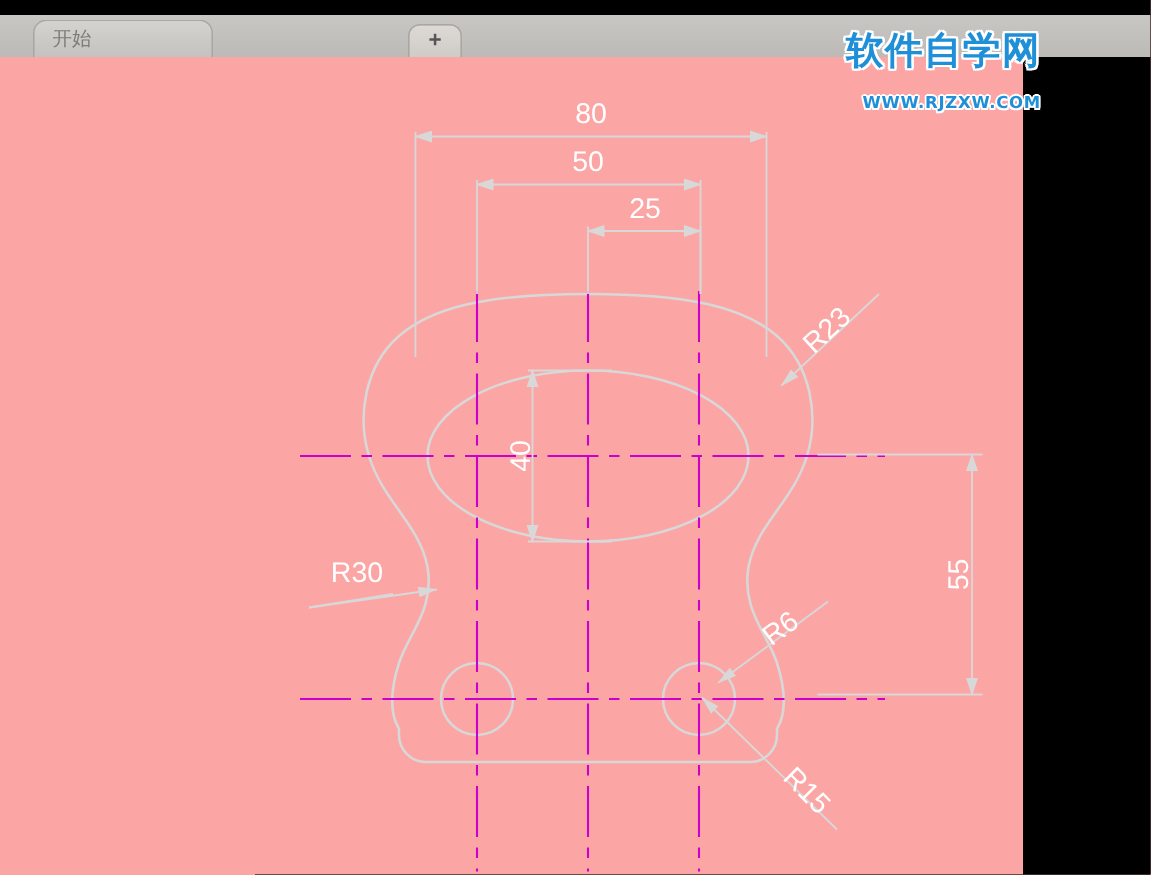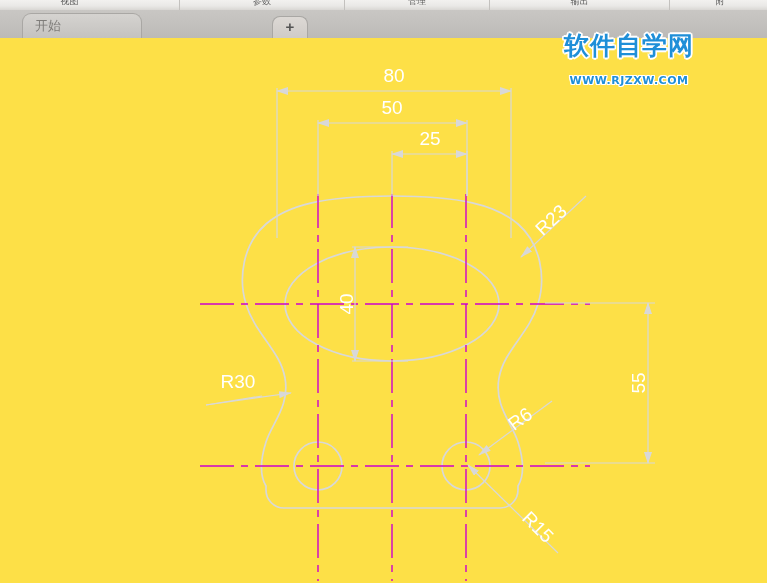--- a/index.html
+++ b/index.html
@@ -68,30 +68,30 @@
     background:linear-gradient(#ddd9d5 0%,#cfcbc7 100%);
     border:1px solid #a9a7a4;border-bottom:none;
     border-radius:8px 8px 0 0;
     color:#555;
     text-align:center;line-height:20px;font-size:15px;font-weight:bold;
     z-index:1;
   }
 
   
   .canvas{
-    position:absolute;left:0;top:38px;width:767px;height:545px;
-    background:#fde047;
+    position:absolute;left:0;top:38px;width:682px;height:545px;
+    background:#fca5a5;
   }
   .canvas svg{display:block;}
 
   
   .watermark{
-    position:absolute;left:564px;top:32px;
+    position:absolute;left:564px;top:20px;
     z-index:5;pointer-events:none;
-    text-align:center;
+    text-align:right;
   }
   .wm-main{
     font-family:"DejaVu Sans",sans-serif;
     font-size:25px;font-weight:bold;letter-spacing:1px;
     color:#1f8fd8;
     text-shadow:
       -1.4px -1.4px 0 #ffffff, 1.4px -1.4px 0 #ffffff,
       -1.4px  1.4px 0 #ffffff, 1.4px  1.4px 0 #ffffff,
        0 -1.6px 0 #ffffff, 0 1.6px 0 #ffffff,
       -1.6px 0 0 #ffffff, 1.6px 0 0 #ffffff;
@@ -114,37 +114,20 @@
     font-family:"Liberation Sans",sans-serif;
     font-size:19px;
     fill:#ffffff;
   }
 </style>
 </head>
 <body>
 
 <div id="app">
 
-  <div class="ribbon">
-    <div class="ribbon-panel" style="left:-40px;width:220px;">
-        <span>视图</span>
-      </div>
-    <div class="ribbon-panel" style="left:180px;width:165px;">
-        <span>参数</span>
-      </div>
-    <div class="ribbon-panel" style="left:345px;width:145px;">
-        <span>管理</span>
-      </div>
-    <div class="ribbon-panel" style="left:490px;width:180px;">
-        <span>输出</span>
-      </div>
-    <div class="ribbon-panel" style="left:670px;width:100px;border-right:none;">
-        <span>附</span>
-      </div>
-  </div>
 
   <div class="tabbar">
     <div class="tab tab-new">+</div>
     <div class="tab tab-start">
       <span>开始</span>
     </div>
   </div>
 
   <div class="watermark">
     <div class="wm-main">软件自学网</div>

